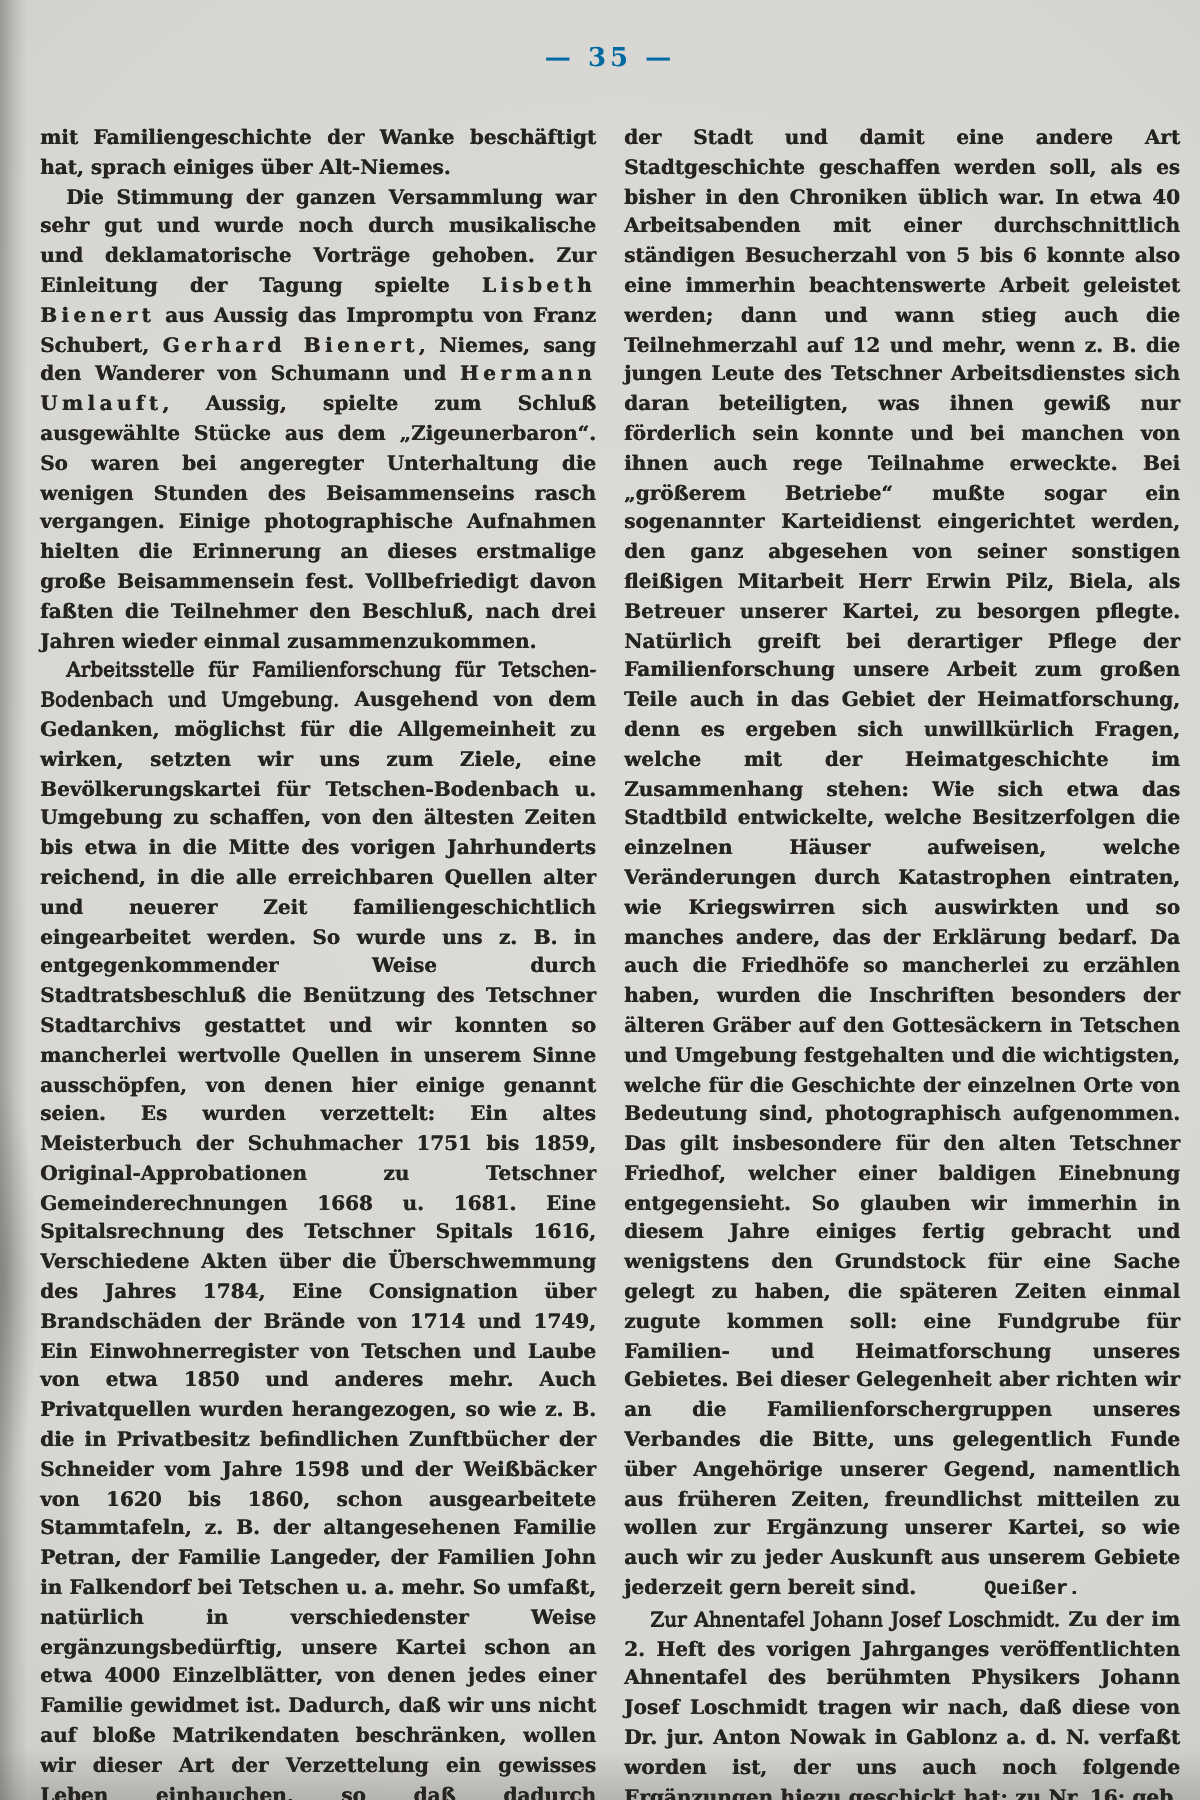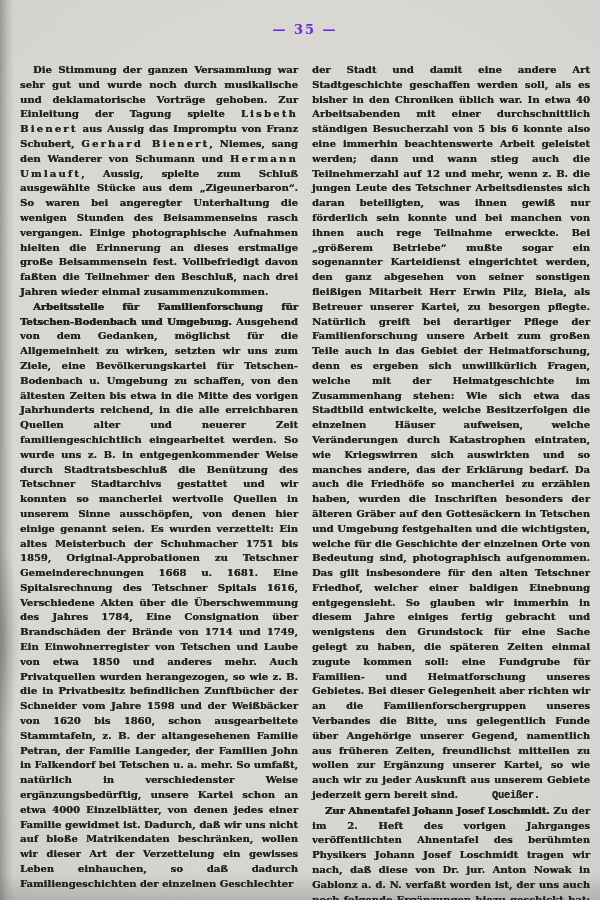--- a/index.html
+++ b/index.html
@@ -32,57 +32,58 @@
     position: absolute; inset: 0;
     padding: 20px 10px 10px 20px;
     box-sizing: border-box;
   }
   .page-header {
     text-align: center;
     font-size: 13px;
     font-weight: bold;
     letter-spacing: 2px;
     margin: 2px 0 26px 0;
-    color: #6d28d9;
+    color: #0369a1;
   }
   .columns {
     display: flex;
     gap: 14px;
   }
   .col {
     width: 278px;
     text-align: justify;
     font-size: 10px;
     font-weight: bold;
     line-height: 14.8px;
     text-shadow: 0.2px 0 0 currentColor;
   }
   p { margin: 0; }
   p.indent { text-indent: 13px; }
   .section-heading {
-    font-weight: bold;
+    font-weight: normal;
     text-shadow: 0.45px 0 0 currentColor, 0 0.3px 0 currentColor;
   }
   .spaced-name { letter-spacing: 2.2px; }
   .signature { padding-left: 34px; white-space: nowrap; font-family: Liberation Mono, monospace; }
 </style>
 </head>
 <body>
 
 <div class="edge-shadow-left"></div>
 <div class="stain-a"></div>
 <div class="edge-shadow-bottom"></div>
 
 <div class="page">
 
   <div class="page-header">— 35 —</div>
 
   <div class="columns">
 
     <div class="col">
+      <p>mit Familiengeschichte der Wanke beschäftigt hat, sprach einiges über Alt-Niemes.</p>
 
       <p class="indent"><span>Die Stimmung der ganzen Versammlung war sehr gut und wurde noch durch musikalische und deklamatorische Vorträge gehoben. Zur Einleitung der Tagung spielte </span><span class="spaced-name">Lisbeth Bienert</span><span> aus Aussig das Impromptu von Franz Schubert, </span><span class="spaced-name">Gerhard Bienert</span><span>, Niemes, sang den Wanderer von Schumann und </span><span class="spaced-name">Hermann Umlauft</span><span>, Aussig, spielte zum Schluß ausgewählte Stücke aus dem „Zigeunerbaron“. So waren bei angeregter Unterhaltung die wenigen Stunden des Beisammenseins rasch vergangen. Einige photographische Aufnahmen hielten die Erinnerung an dieses erstmalige große Beisammensein fest. Vollbefriedigt davon faßten die Teilnehmer den Beschluß, nach drei Jahren wieder einmal zusammenzukommen.</span></p>
 
       <p class="indent"><span class="section-heading">Arbeitsstelle für Familienforschung für Tetschen-Bodenbach und Umgebung.</span><span> Ausgehend von dem Gedanken, möglichst für die Allgemeinheit zu wirken, setzten wir uns zum Ziele, eine Bevölkerungskartei für Tetschen-Bodenbach u. Umgebung zu schaffen, von den ältesten Zeiten bis etwa in die Mitte des vorigen Jahrhunderts reichend, in die alle erreichbaren Quellen alter und neuerer Zeit familiengeschichtlich eingearbeitet werden. So wurde uns z. B. in entgegenkommender Weise durch Stadtratsbeschluß die Benützung des Tetschner Stadtarchivs gestattet und wir konnten so mancherlei wertvolle Quellen in unserem Sinne ausschöpfen, von denen hier einige genannt seien. Es wurden verzettelt: Ein altes Meisterbuch der Schuhmacher 1751 bis 1859, Original-Approbationen zu Tetschner Gemeinderechnungen 1668 u. 1681. Eine Spitalsrechnung des Tetschner Spitals 1616, Verschiedene Akten über die Überschwemmung des Jahres 1784, Eine Consignation über Brandschäden der Brände von 1714 und 1749, Ein Einwohnerregister von Tetschen und Laube von etwa 1850 und anderes mehr. Auch Privatquellen wurden herangezogen, so wie z. B. die in Privatbesitz befindlichen Zunftbücher der Schneider vom Jahre 1598 und der Weißbäcker von 1620 bis 1860, schon ausgearbeitete Stammtafeln, z. B. der altangesehenen Familie Petran, der Familie Langeder, der Familien John in Falkendorf bei Tetschen u. a. mehr. So umfaßt, natürlich in verschiedenster Weise ergänzungsbedürftig, unsere Kartei schon an etwa 4000 Einzelblätter, von denen jedes einer Familie gewidmet ist. Dadurch, daß wir uns nicht auf bloße Matrikendaten beschränken, wollen wir dieser Art der Verzettelung ein gewisses Leben einhauchen, so daß dadurch Familiengeschichten der einzelnen Geschlechter</span></p>
     </div>
 
     <div class="col">
       <p><span>der Stadt und damit eine andere Art Stadtgeschichte geschaffen werden soll, als es bisher in den Chroniken üblich war. In etwa 40 Arbeitsabenden mit einer durchschnittlich ständigen Besucherzahl von 5 bis 6 konnte also eine immerhin beachtenswerte Arbeit geleistet werden; dann und wann stieg auch die Teilnehmerzahl auf 12 und mehr, wenn z. B. die jungen Leute des Tetschner Arbeitsdienstes sich daran beteiligten, was ihnen gewiß nur förderlich sein konnte und bei manchen von ihnen auch rege Teilnahme erweckte. Bei „größerem Betriebe“ mußte sogar ein sogenannter Karteidienst eingerichtet werden, den ganz abgesehen von seiner sonstigen fleißigen Mitarbeit Herr Erwin Pilz, Biela, als Betreuer unserer Kartei, zu besorgen pflegte. Natürlich greift bei derartiger Pflege der Familienforschung unsere Arbeit zum großen Teile auch in das Gebiet der Heimatforschung, denn es ergeben sich unwillkürlich Fragen, welche mit der Heimatgeschichte im Zusammenhang stehen: Wie sich etwa das Stadtbild entwickelte, welche Besitzerfolgen die einzelnen Häuser aufweisen, welche Veränderungen durch Katastrophen eintraten, wie Kriegswirren sich auswirkten und so manches andere, das der Erklärung bedarf. Da auch die Friedhöfe so mancherlei zu erzählen haben, wurden die Inschriften besonders der älteren Gräber auf den Gottesäckern in Tetschen und Umgebung festgehalten und die wichtigsten, welche für die Geschichte der einzelnen Orte von Bedeutung sind, photographisch aufgenommen. Das gilt insbesondere für den alten Tetschner Friedhof, welcher einer baldigen Einebnung entgegensieht. So glauben wir immerhin in diesem Jahre einiges fertig gebracht und wenigstens den Grundstock für eine Sache gelegt zu haben, die späteren Zeiten einmal zugute kommen soll: eine Fundgrube für Familien- und Heimatforschung unseres Gebietes. Bei dieser Gelegenheit aber richten wir an die Familienforschergruppen unseres Verbandes die Bitte, uns gelegentlich Funde über Angehörige unserer Gegend, namentlich aus früheren Zeiten, freundlichst mitteilen zu wollen zur Ergänzung unserer Kartei, so wie auch wir zu jeder Auskunft aus unserem Gebiete jederzeit gern bereit sind.</span><span class="signature">Queißer.</span></p>
 
       <p class="indent"><span class="section-heading">Zur Ahnentafel Johann Josef Loschmidt.</span><span> Zu der im 2. Heft des vorigen Jahrganges veröffentlichten Ahnentafel des berühmten Physikers Johann Josef Loschmidt tragen wir nach, daß diese von Dr. jur. Anton Nowak in Gablonz a. d. N. verfaßt worden ist, der uns auch noch folgende Ergänzungen hiezu geschickt hat: zu Nr. 16: geb. 31. 8. 1686, zu Nr. 17: geb. 1688, zu Nr. 18: gest. vor 1753, 33. Mathias Loschmidt aus Taschwitz, geb.</span></p>

